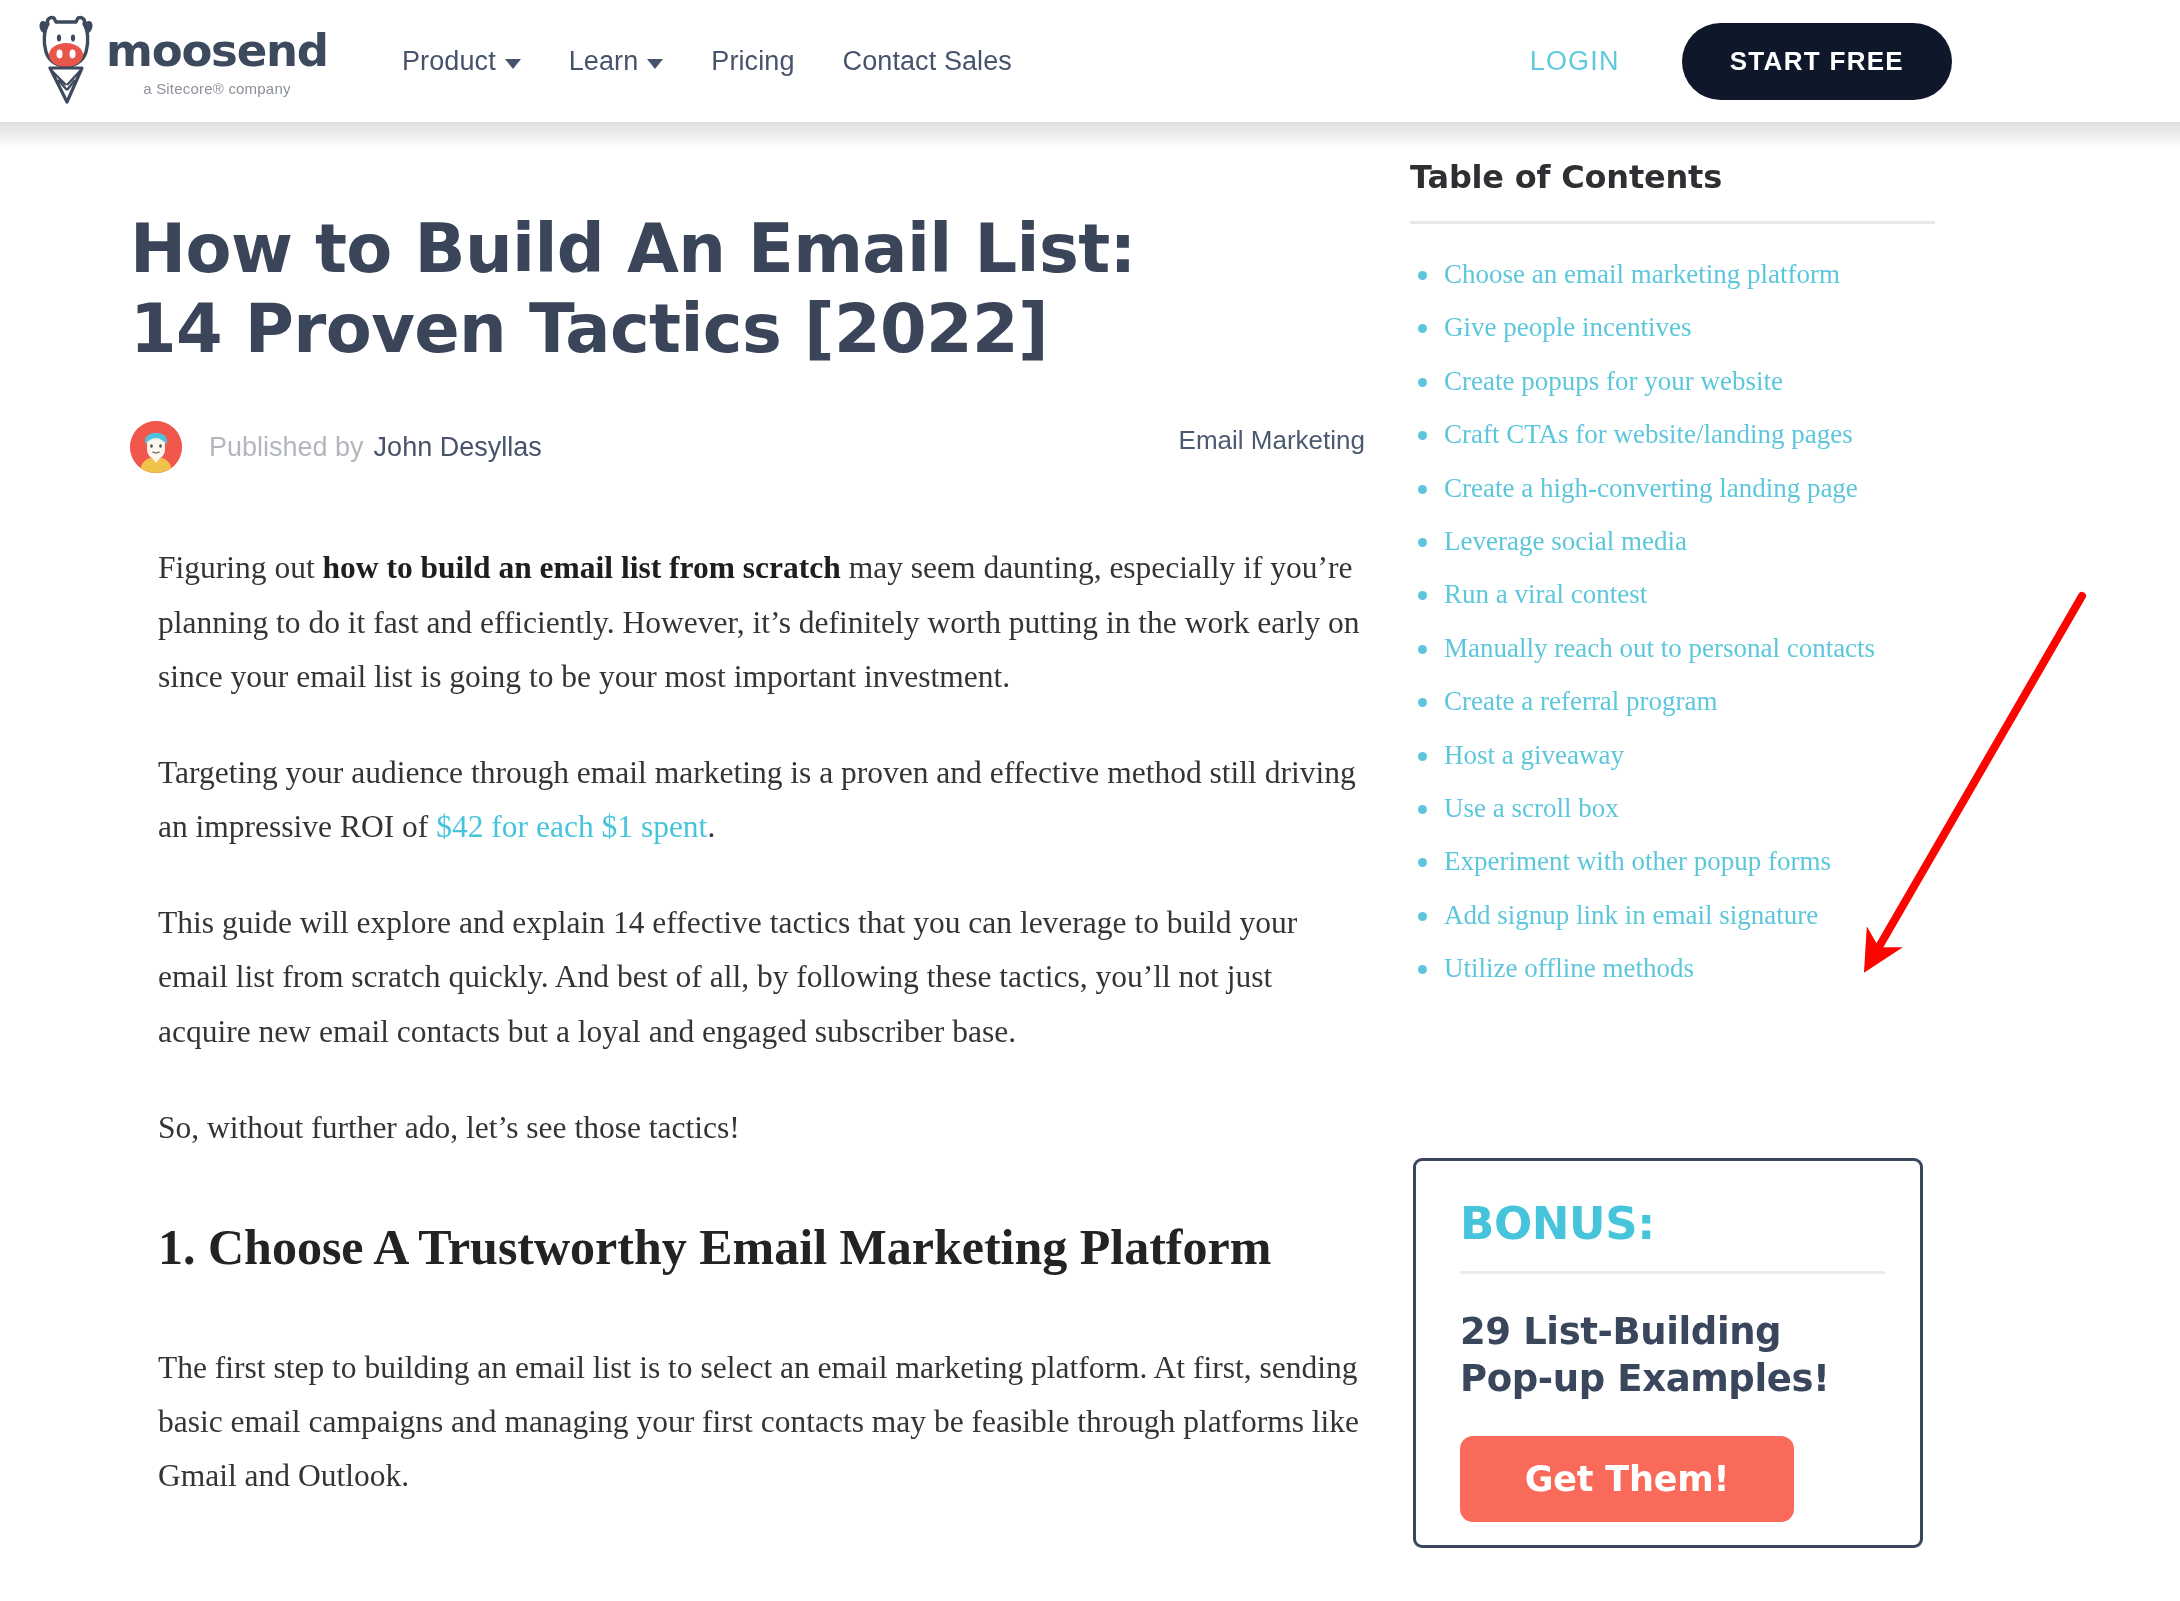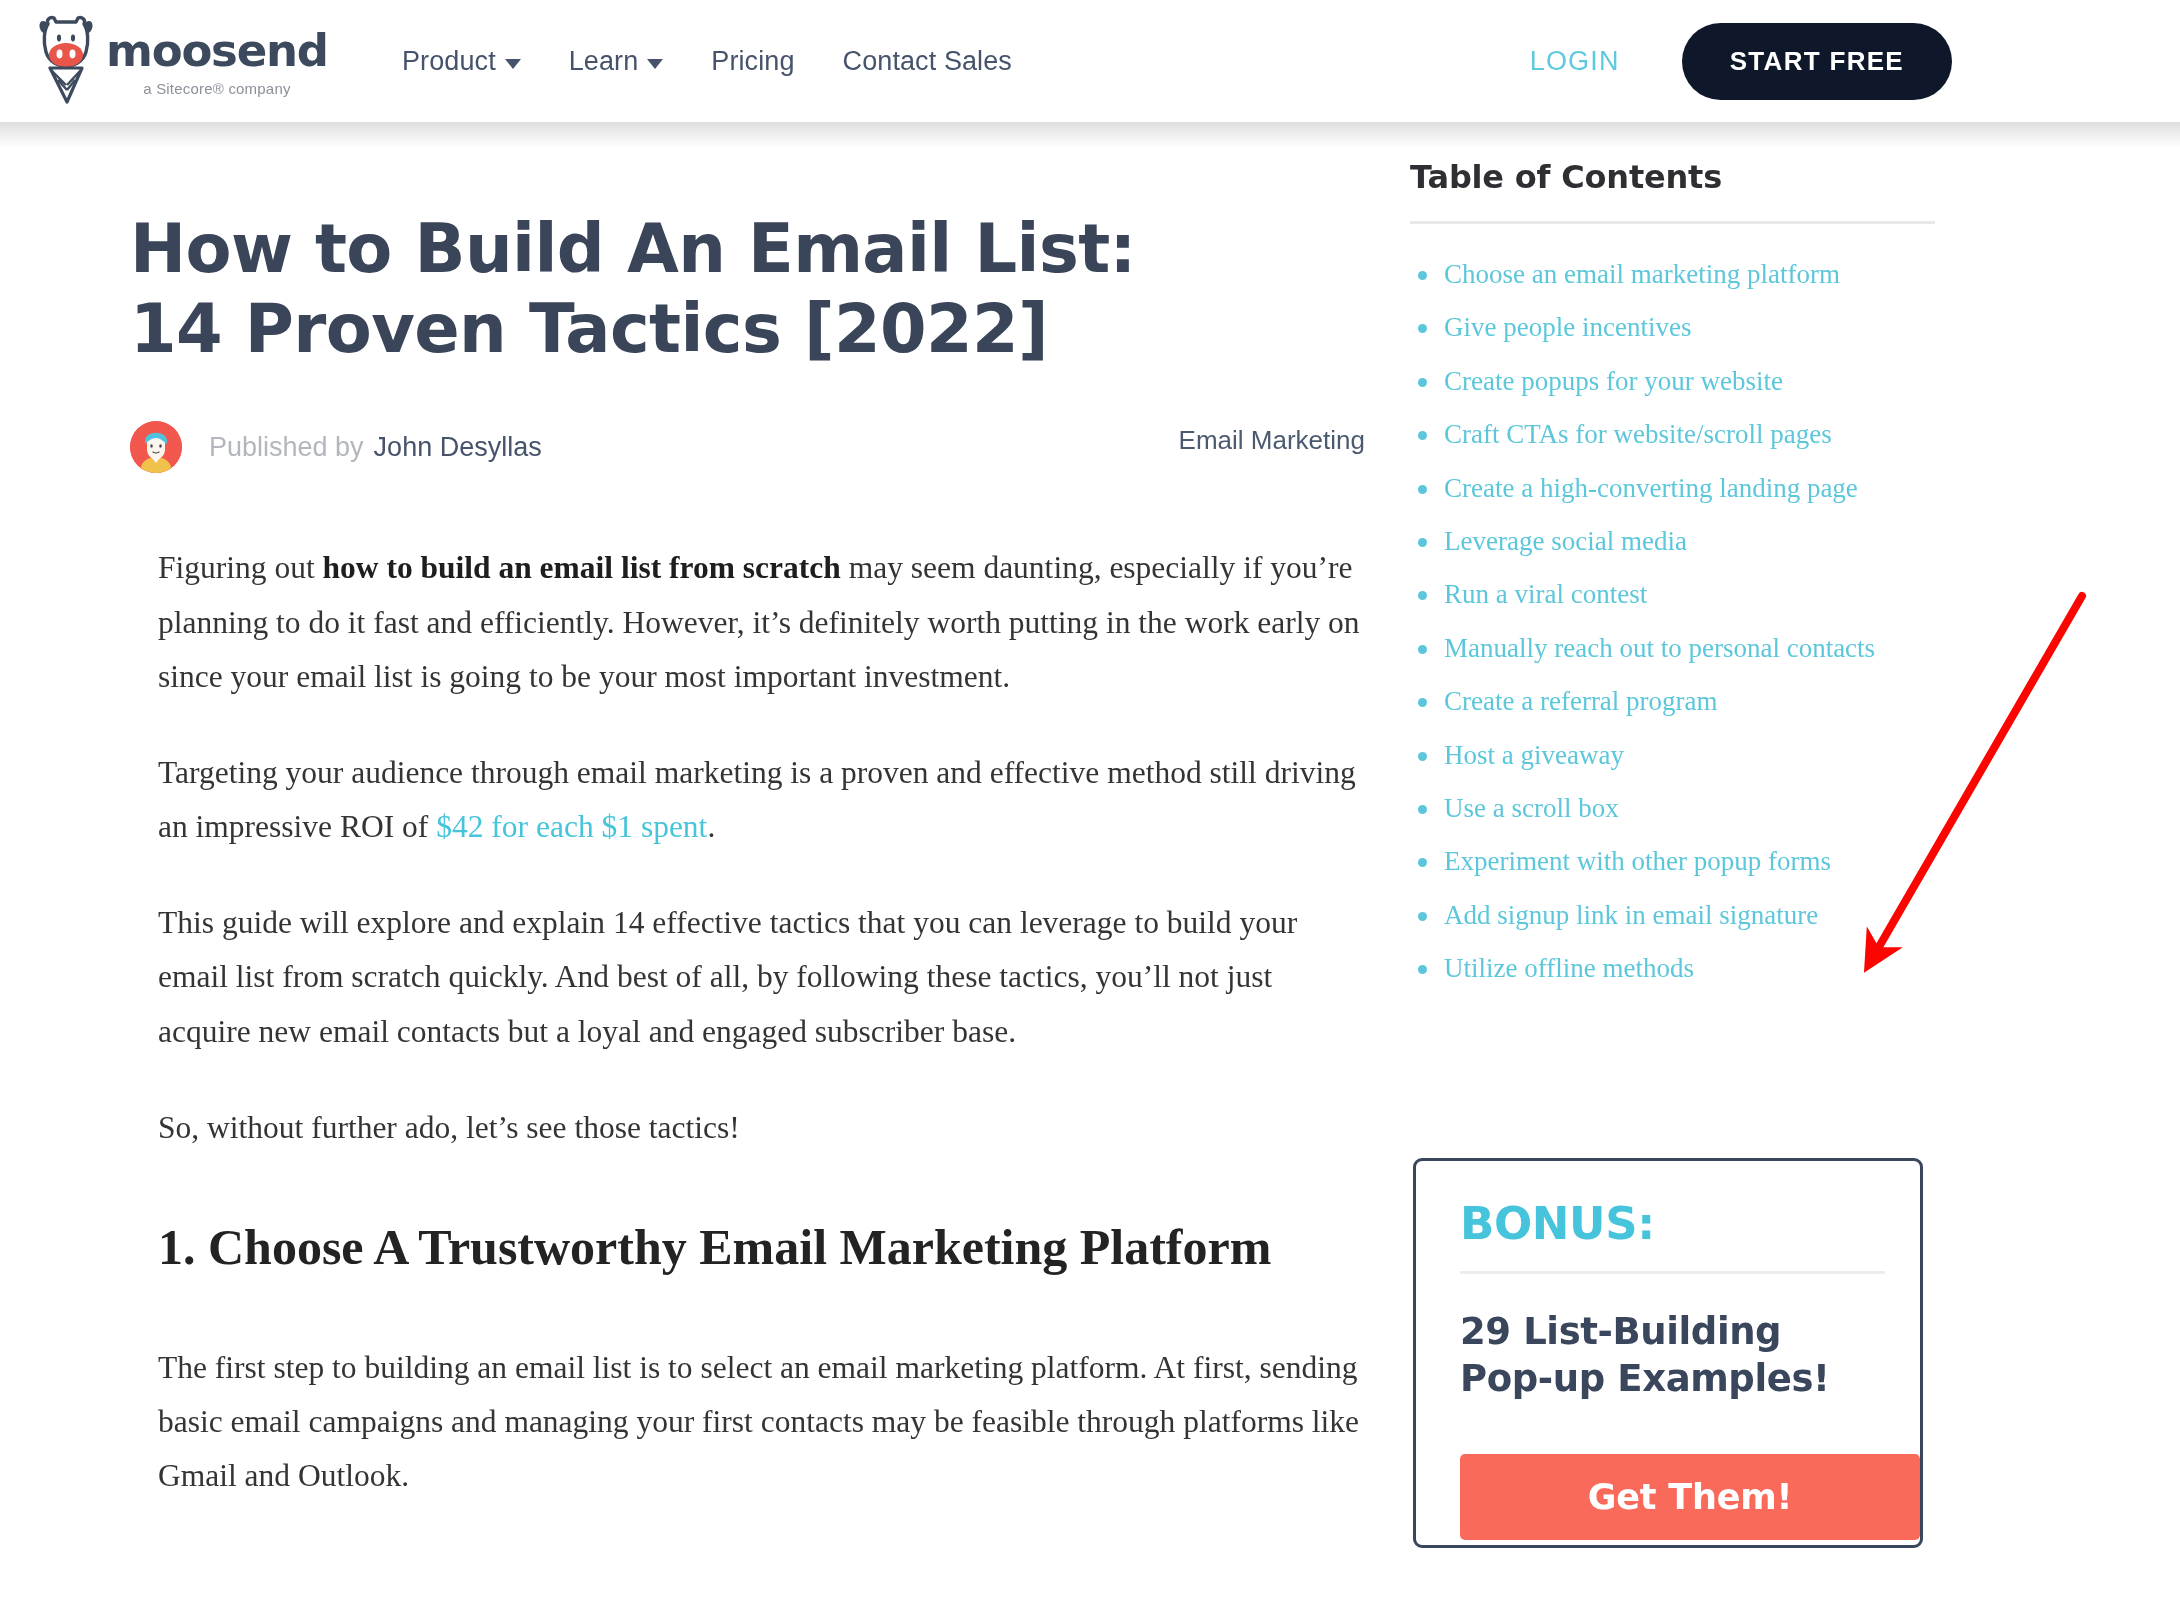--- a/index.html
+++ b/index.html
@@ -289,26 +289,26 @@
   .bonus-headline {
     margin-top: 34px;
     font-family: "DejaVu Sans", sans-serif;
     font-size: 37px;
     font-weight: 700;
     line-height: 1.28;
     color: #39465c;
     letter-spacing: -0.4px;
   }
   .bonus-cta {
-    margin-top: 51px;
+    margin-top: 33px;
     display: block;
-    width: 460px;
+    width: 334px;
     background: #fa6a5b;
     border: none;
-    border-radius: 5px;
+    border-radius: 13px;
     color: #ffffff;
     font-family: "DejaVu Sans", sans-serif;
     font-size: 35px;
     font-weight: 700;
     padding: 23px 0;
     cursor: pointer;
     letter-spacing: -0.2px;
   }
 
   
@@ -415,21 +415,21 @@
       </div>
     </main>
 
     <aside class="sidebar">
       <div class="toc-title">Table of Contents</div>
       <div class="toc-divider"></div>
       <ul class="toc-list">
           <li><a class="toc-link">Choose an email marketing platform</a></li>
           <li><a class="toc-link">Give people incentives</a></li>
           <li><a class="toc-link">Create popups for your website</a></li>
-          <li><a class="toc-link">Craft CTAs for website/scroll pages</a></li>
+          <li><a class="toc-link">Craft CTAs for website/landing pages</a></li>
           <li><a class="toc-link">Create a high-converting landing page</a></li>
           <li><a class="toc-link">Leverage social media</a></li>
           <li><a class="toc-link">Run a viral contest</a></li>
           <li><a class="toc-link">Manually reach out to personal contacts</a></li>
           <li><a class="toc-link">Create a referral program</a></li>
           <li><a class="toc-link">Host a giveaway</a></li>
           <li><a class="toc-link">Use a scroll box</a></li>
           <li><a class="toc-link">Experiment with other popup forms</a></li>
           <li><a class="toc-link">Add signup link in email signature</a></li>
           <li><a class="toc-link">Utilize offline methods</a></li>

